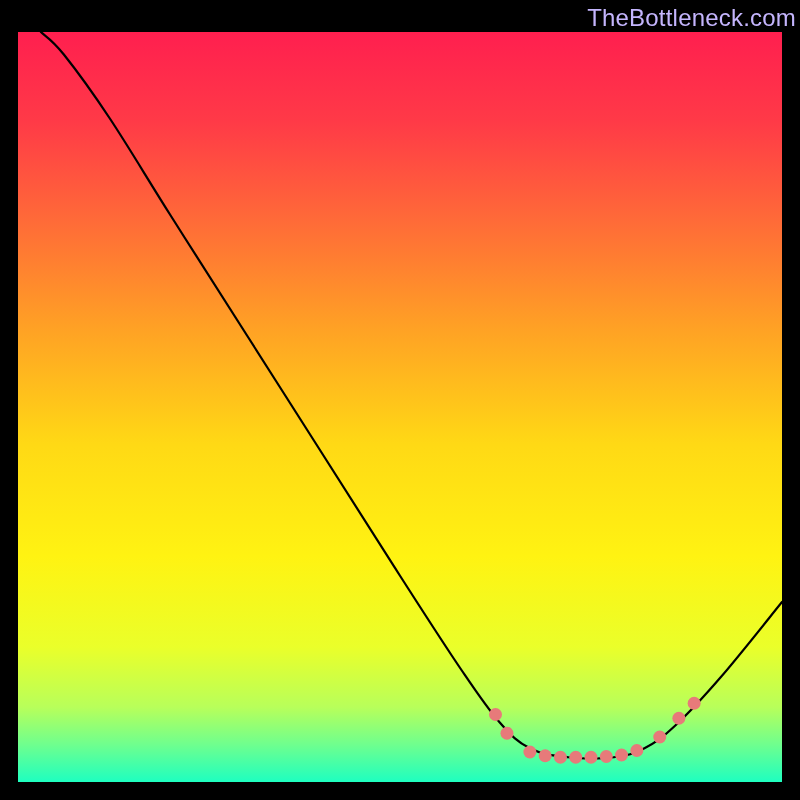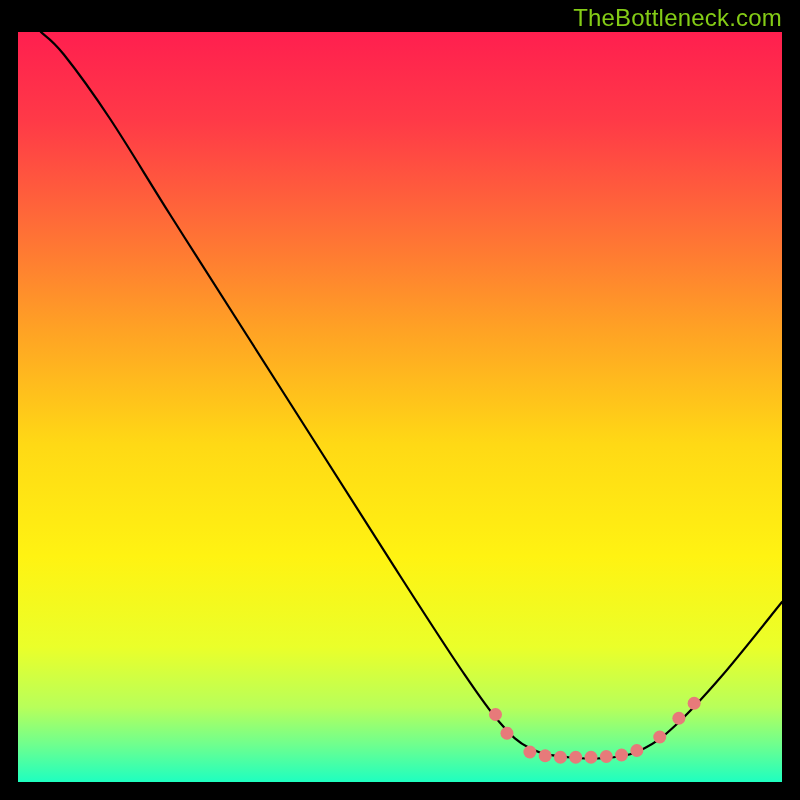--- a/index.html
+++ b/index.html
@@ -13,24 +13,24 @@
   }
   .frame {
     position: relative;
     width: 800px;
     height: 800px;
     background: #000000;
   }
   .watermark {
     position: absolute;
     top: 4px;
-    right: 18px;
+    right: 4px;
     font-size: 24px;
     font-weight: 500;
-    color: #84cc16;
+    color: #c4b5fd;
     letter-spacing: 0.2px;
   }
   .plot {
     position: absolute;
     left: 18px;
     top: 32px;
     width: 764px;
     height: 750px;
   }
   svg {

